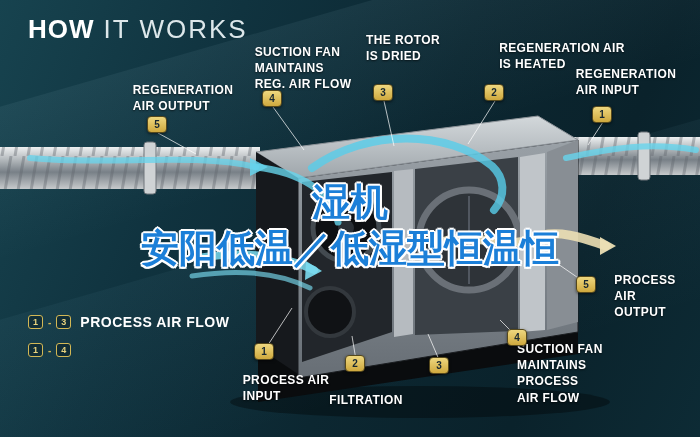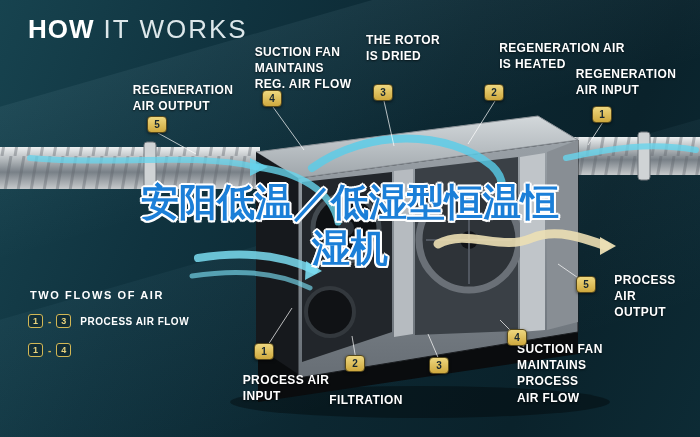--- a/index.html
+++ b/index.html
@@ -57,21 +57,21 @@
 
   .legend-title { position: absolute; left: 30px; top: 289px; color: #fff; font-size: 11px; font-weight: 700; letter-spacing: 1.6px; }
   .legend-row { position: absolute; left: 28px; display: flex; align-items: center; gap: 5px; }
   .lr1 { top: 314px; } .lr2 { top: 343px; }
   .mini-badge {
     width: 15px; height: 14px; border: 1px solid #d3b855; border-radius: 3px;
     color: #e8d37e; font-size: 9px; font-weight: 700;
     display: flex; align-items: center; justify-content: center; background: rgba(0,0,0,.25);
   }
   .legend-sep { color: #d3b855; font-size: 10px; font-weight: 700; }
-  .legend-label { color: #fff; font-size: 10px; font-weight: 700; letter-spacing: .5px; margin-left: 4px; }
+  .legend-label { color: #fff; font-size: 14px; font-weight: 700; letter-spacing: .5px; margin-left: 4px; }
 
   .overlay-title {
     position: absolute; left: 0; right: 0; top: 180px; text-align: center;
     color: #1b7fd8; font-weight: 700; font-size: 38px; line-height: 1.2;
     font-family: "DejaVu Sans", sans-serif;
     text-shadow: 2px 0 0 #fff, -2px 0 0 #fff, 0 2px 0 #fff, 0 -2px 0 #fff,
                  1.5px 1.5px 0 #fff, -1.5px 1.5px 0 #fff, 1.5px -1.5px 0 #fff, -1.5px -1.5px 0 #fff;
   }
 </style>
 </head>
@@ -190,33 +190,32 @@
   <div class="badge b1">4</div>
   <div class="badge b2">3</div>
   <div class="badge b3">2</div>
   <div class="badge b4">1</div>
   <div class="badge b5">5</div>
   <div class="badge b6">4</div>
   <div class="badge b7">3</div>
   <div class="badge b8">2</div>
   <div class="badge b9">1</div>
 
-  <div class="legend-title">TWO FLOWS OF AIR</div>
 
   <div class="legend-row lr1">
     <span class="mini-badge">1</span>
     <span class="legend-sep">-</span>
     <span class="mini-badge">3</span>
     <span class="legend-label">PROCESS AIR FLOW</span>
   </div>
 
   <div class="legend-row lr2">
     <span class="mini-badge">1</span>
     <span class="legend-sep">-</span>
     <span class="mini-badge">4</span>
   </div>
 
   <div class="overlay-title">
+    <div>湿机</div>
     <div>安阳低温／低湿型恒温恒</div>
-    <div>湿机</div>
   </div>
 
 </div>
 
 </body></html>

